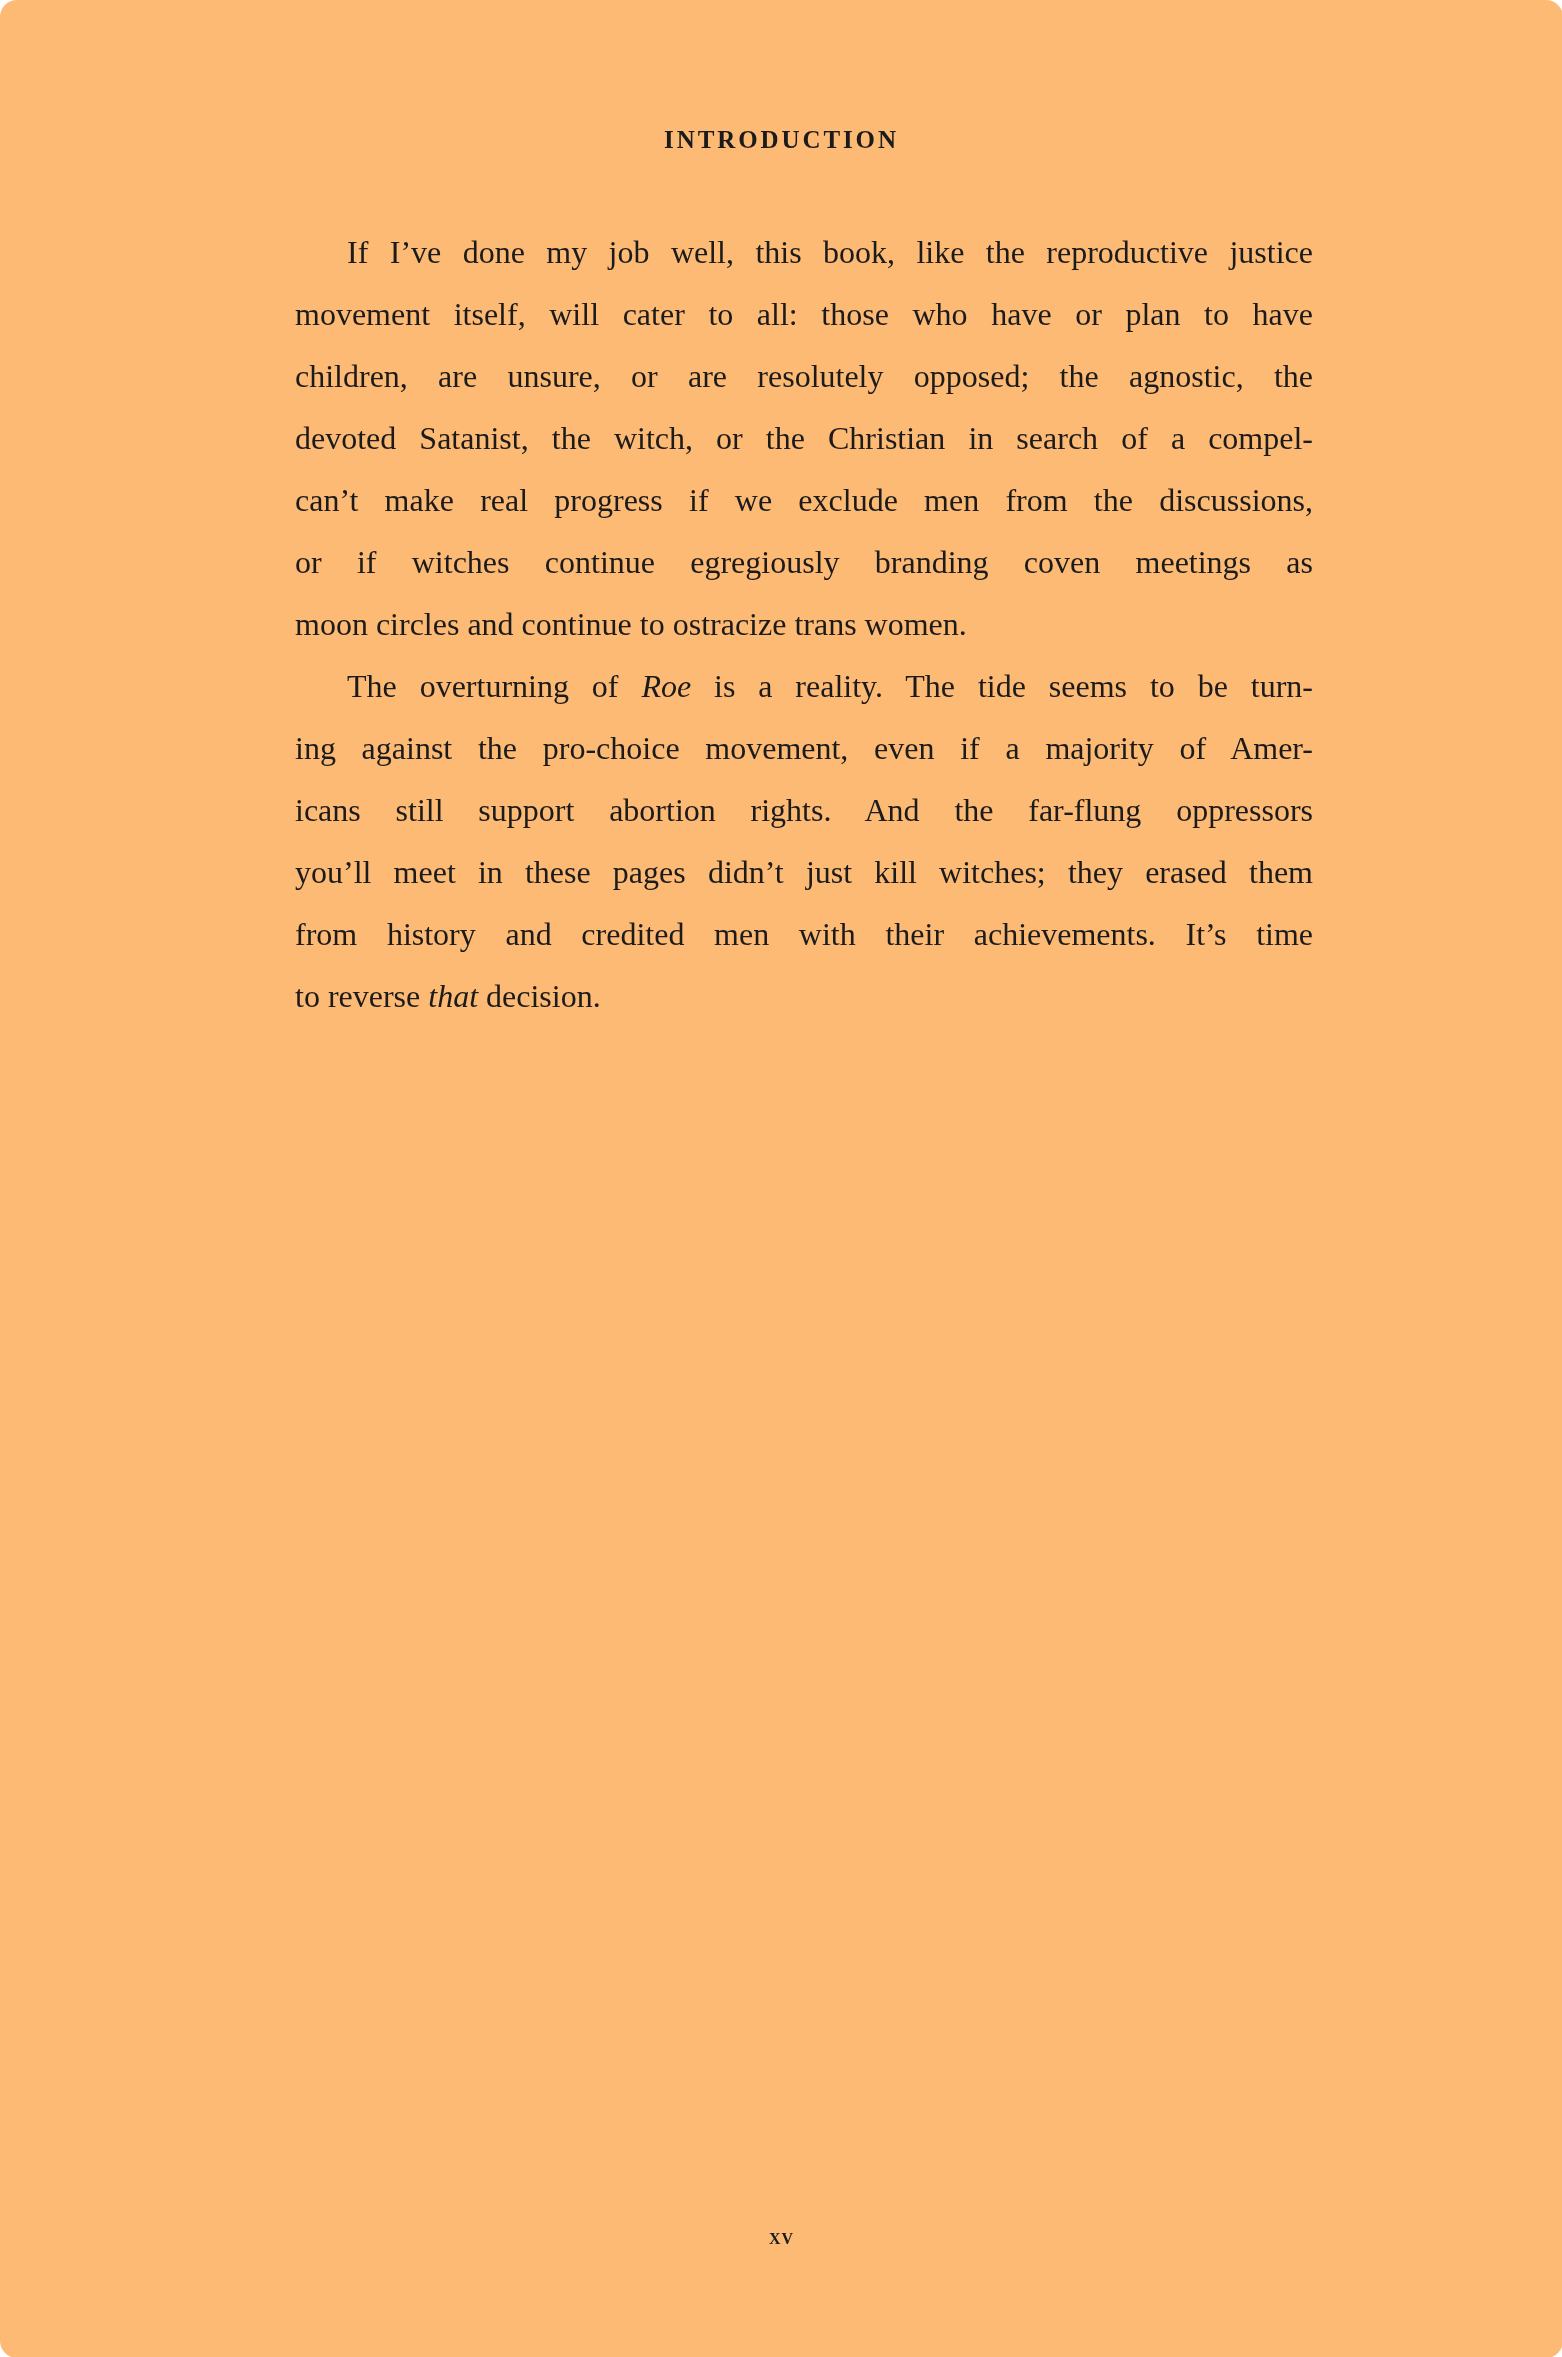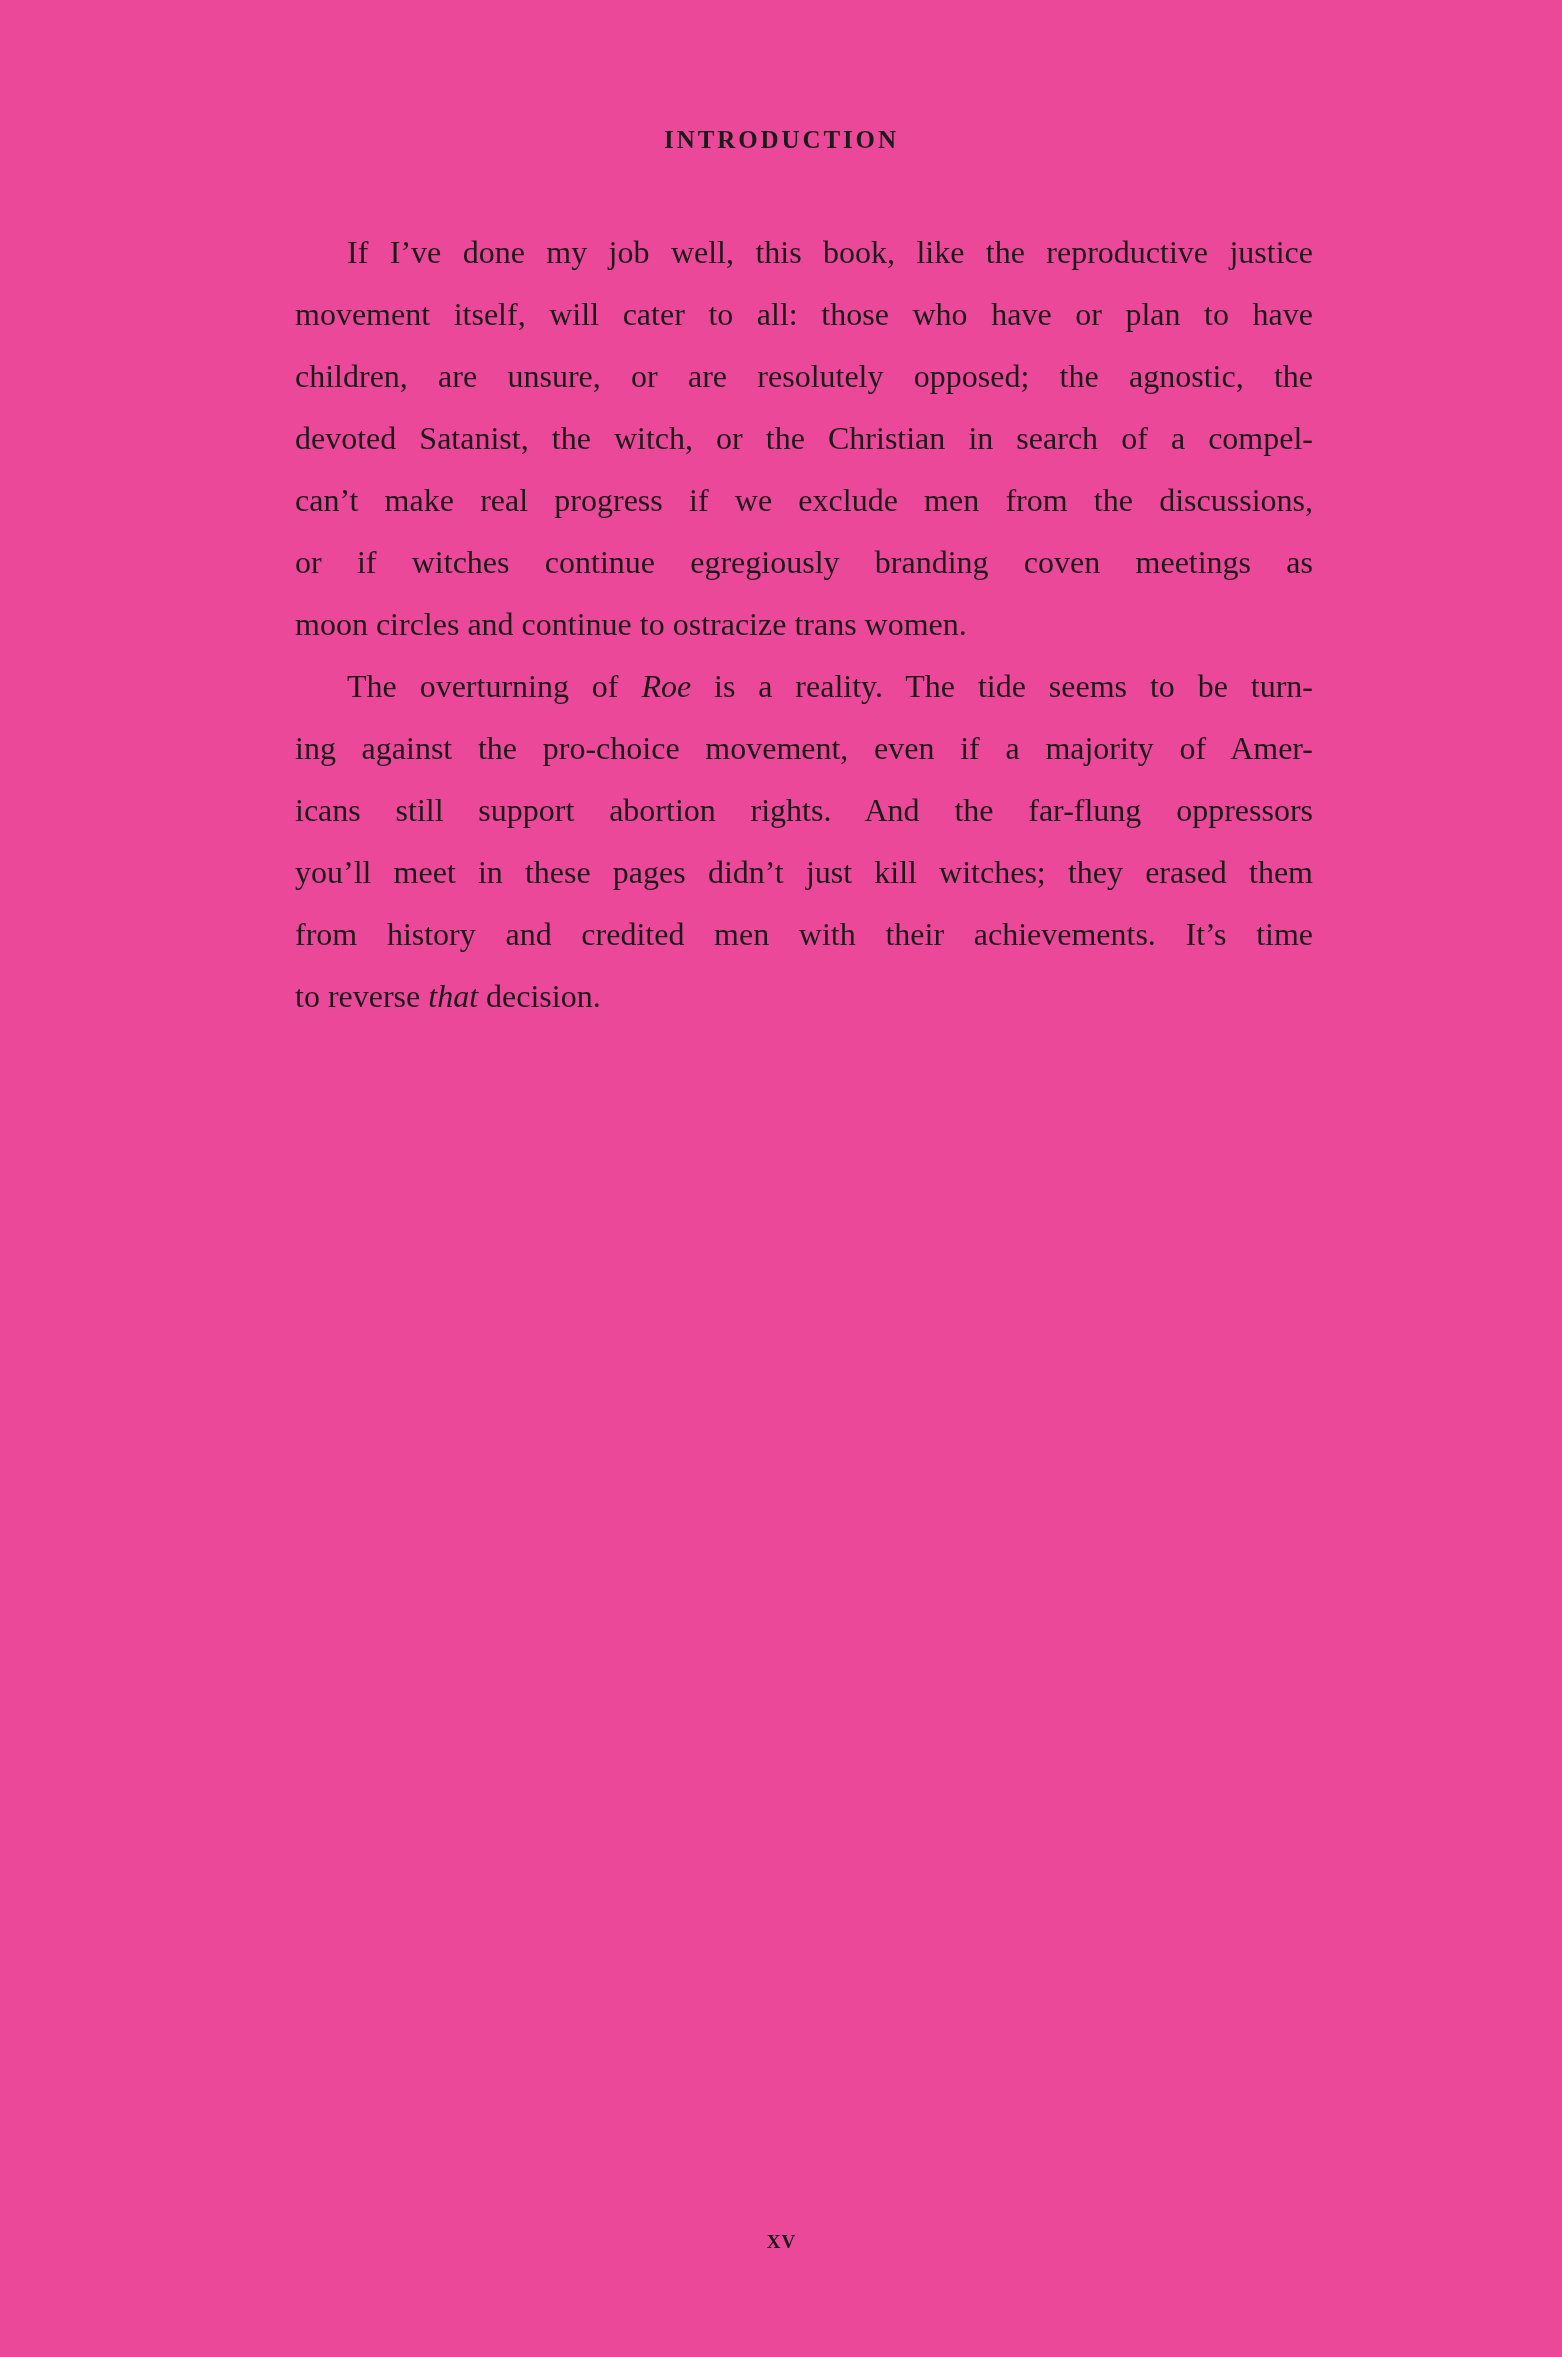--- a/index.html
+++ b/index.html
@@ -1,23 +1,24 @@
 <!DOCTYPE html>
 <html style="font-size:15px"><head>
 <meta charset="utf-8">
 <style>
   html, body { margin: 0; padding: 0; background: #ffffff; }
   .page {
     position: relative;
     width: 1563px;
     height: 2358px;
-    background: #ec4899;
+    background: #fdba74;
     font-family: "Liberation Serif", "DejaVu Serif", serif;
     color: #1b1b1b;
     overflow: hidden;
+    border-radius: 17px;
   }
   .running-head {
     position: absolute;
     top: 126px;
     left: 0;
     width: 100%;
     text-align: center;
     font-size: 25px;
     font-weight: bold;
     letter-spacing: 2.9px;
@@ -41,21 +42,21 @@
   }
   .line.indent { text-indent: 52px; }
   .line.last { text-align: right; text-align-last: left; }
   .line em { }
   .folio {
     position: absolute;
     top: 2224px;
     left: 0;
     width: 100%;
     text-align: center;
-    font-size: 27px;
+    font-size: 23px;
     font-weight: bold;
     font-variant: small-caps;
     letter-spacing: 1px;
     color: #1b1b1b;
   }
 </style>
 </head>
 <body>
 
 <div class="page">

